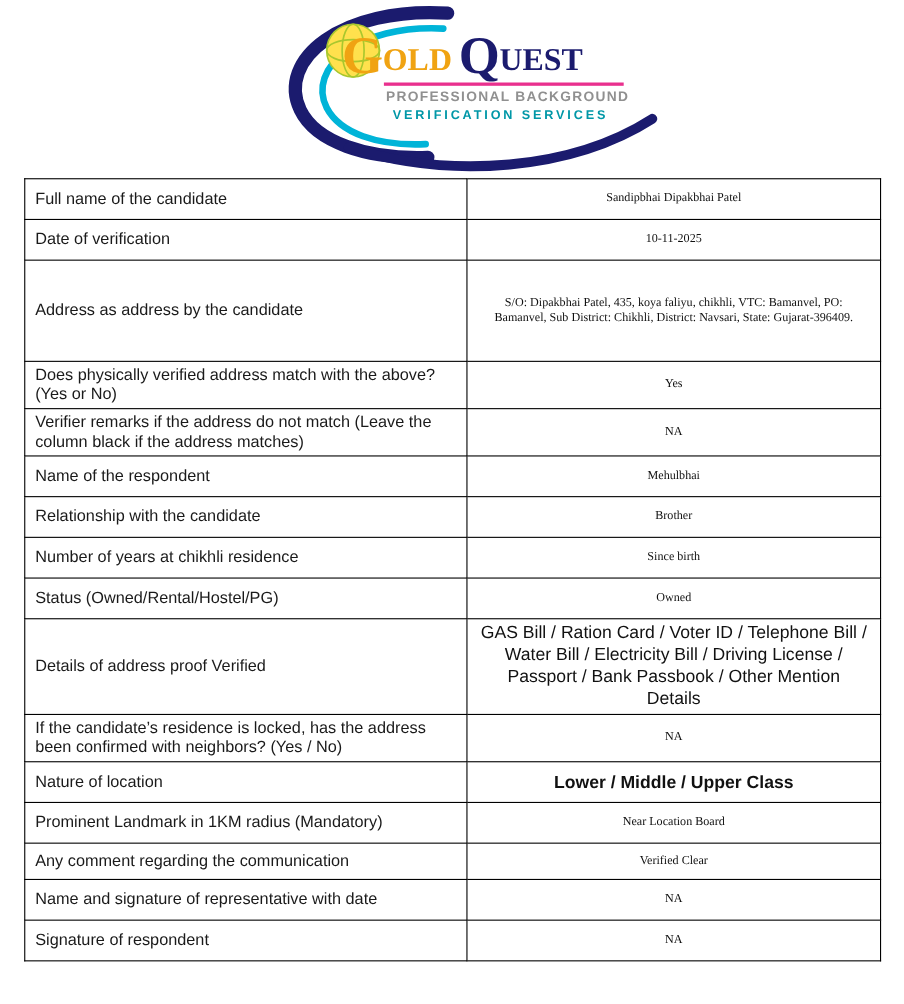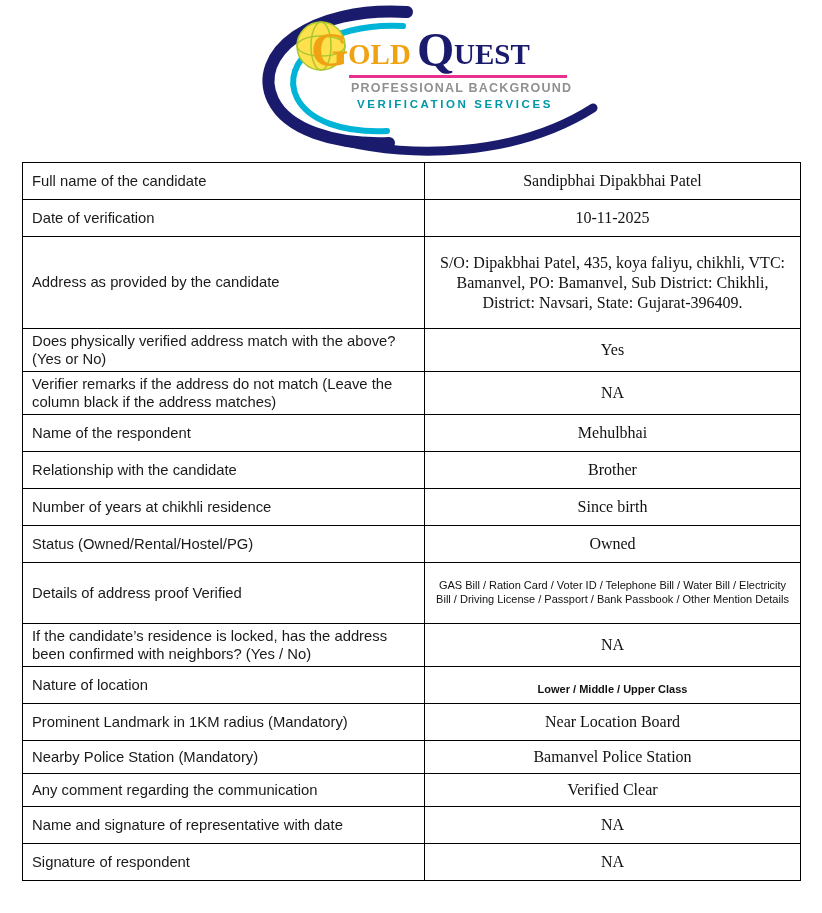--- a/index.html
+++ b/index.html
@@ -34,28 +34,28 @@
     width: 402px;
     padding: 3px 8px 3px 9px;
     font-size: 14.8px;
     line-height: 1.22;
     color: #1a1a1a;
   }
   td.value {
     width: 376px;
     text-align: center;
     font-family: "Liberation Serif", serif;
-    font-size: 16px;
+    font-size: 11px;
     line-height: 1.25;
     color: #111111;
     padding: 3px 10px;
   }
   tr.sans-value td.value {
     font-family: "Liberation Sans", sans-serif;
-    font-size: 11px;
+    font-size: 16px;
   }
   tr.value-low td.value {
     vertical-align: bottom;
     padding-bottom: 7px;
     font-weight: bold;
   }
   .rh37 { height: 37px; }
   .rh92 { height: 92px; }
   .rh40 { height: 40px; }
   .rh61 { height: 61px; }
@@ -96,21 +96,21 @@
     <tbody>
       <tr class="rh37">
         <td class="label">Full name of the candidate</td>
         <td class="value">Sandipbhai Dipakbhai Patel</td>
       </tr>
       <tr class="rh37">
         <td class="label">Date of verification</td>
         <td class="value">10-11-2025</td>
       </tr>
       <tr class="rh92">
-        <td class="label">Address as provided by the candidate</td>
+        <td class="label">Address as address by the candidate</td>
         <td class="value">S/O: Dipakbhai Patel, 435, koya faliyu, chikhli, VTC: Bamanvel, PO: Bamanvel, Sub District: Chikhli, District: Navsari, State: Gujarat-396409.</td>
       </tr>
       <tr class="rh40">
         <td class="label">Does physically verified address match with the above? (Yes or No)</td>
         <td class="value">Yes</td>
       </tr>
       <tr class="rh40">
         <td class="label">Verifier remarks if the address do not match (Leave the column black if the address matches)</td>
         <td class="value">NA</td>
       </tr>
@@ -140,24 +140,20 @@
       </tr>
       <tr class="rh37 sans-value value-low">
         <td class="label">Nature of location</td>
         <td class="value">Lower / Middle / Upper Class</td>
       </tr>
       <tr class="rh37">
         <td class="label">Prominent Landmark in 1KM radius (Mandatory)</td>
         <td class="value">Near Location Board</td>
       </tr>
       <tr class="rh33">
-        <td class="label">Nearby Police Station (Mandatory)</td>
-        <td class="value">Bamanvel Police Station</td>
-      </tr>
-      <tr class="rh33">
         <td class="label">Any comment regarding the communication</td>
         <td class="value">Verified Clear</td>
       </tr>
       <tr class="rh37">
         <td class="label">Name and signature of representative with date</td>
         <td class="value">NA</td>
       </tr>
       <tr class="rh37">
         <td class="label">Signature of respondent</td>
         <td class="value">NA</td>

